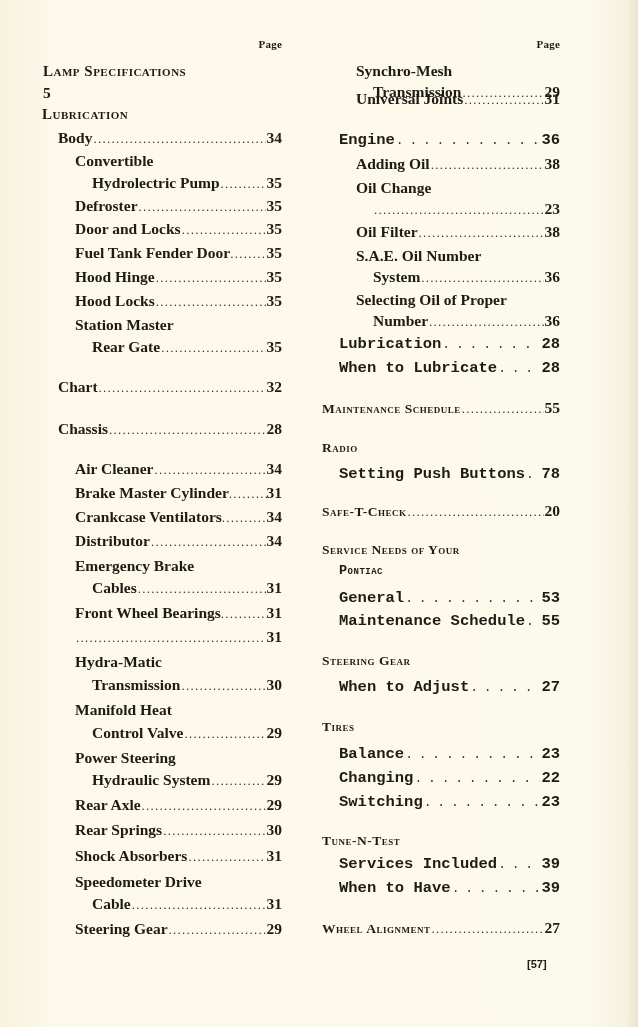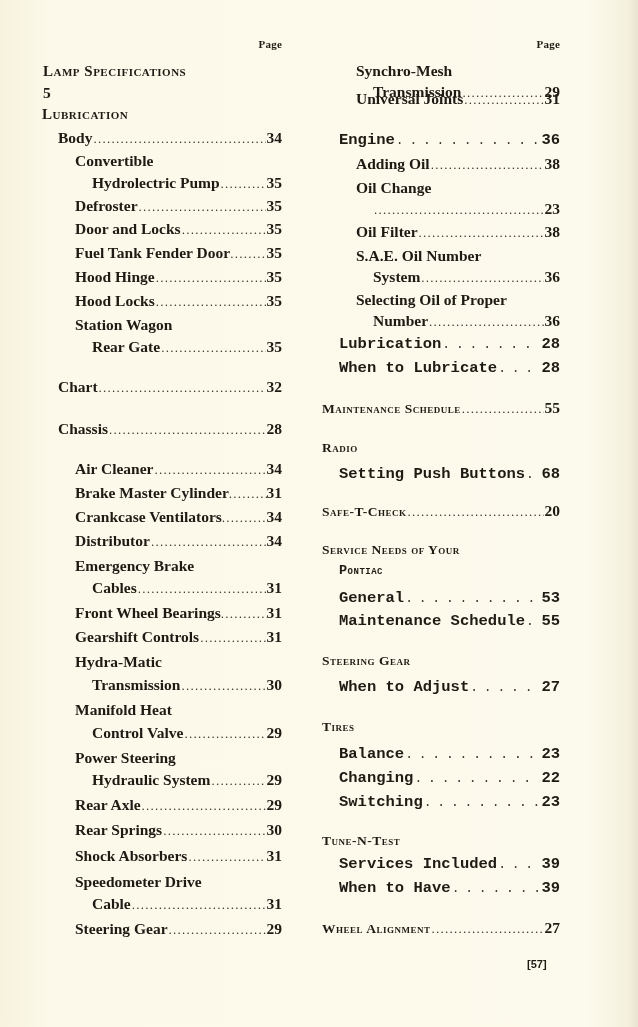--- a/index.html
+++ b/index.html
@@ -116,21 +116,21 @@
         <span class="num">35</span>
       </div>
 
     <div class="entry lvl2" style="top:290px">
         <span class="label">Hood Locks</span>
         <span class="dots"></span>
         <span class="num">35</span>
       </div>
 
     <div class="entry lvl2" style="top:314px">
-        <span class="label">Station Wagon</span>
+        <span class="label">Station Master</span>
       </div>
 
     <div class="entry lvl3" style="top:336px">
         <span class="label">Rear Gate</span>
         <span class="dots"></span>
         <span class="num">35</span>
       </div>
 
     <div class="entry lvl1" style="top:376px">
         <span class="label">Chart</span>
@@ -178,21 +178,20 @@
         <span class="num">31</span>
       </div>
 
     <div class="entry lvl2" style="top:602px">
         <span class="label">Front Wheel Bearings</span>
         <span class="dots" style="letter-spacing:0;margin:0"></span>
         <span class="num">31</span>
       </div>
 
     <div class="entry lvl2" style="top:626px">
-        <span class="label">Gearshift Controls</span>
         <span class="dots"></span>
         <span class="num">31</span>
       </div>
 
     <div class="entry lvl2" style="top:651px">
         <span class="label">Hydra-Matic</span>
       </div>
 
     <div class="entry lvl3" style="top:674px">
         <span class="label">Transmission</span>
@@ -339,21 +338,21 @@
         <span class="num">55</span>
       </div>
 
     <div class="entry r-lvl0" style="top:437px">
         <span class="label sc" style="font-size:13.5px">Radio</span>
       </div>
 
     <div class="entry r-lvl1" style="top:463px">
         <span class="label">Setting Push Buttons</span>
         <span class="dots"></span>
-        <span class="num">68</span>
+        <span class="num">78</span>
       </div>
 
     <div class="entry r-lvl0" style="top:500px">
         <span class="label sc" style="font-size:13.5px">Safe-T-Check</span>
         <span class="dots"></span>
         <span class="num">20</span>
       </div>
 
     <div class="entry r-lvl0" style="top:539px">
         <span class="label sc" style="font-size:13.5px">Service Needs of Your</span>

